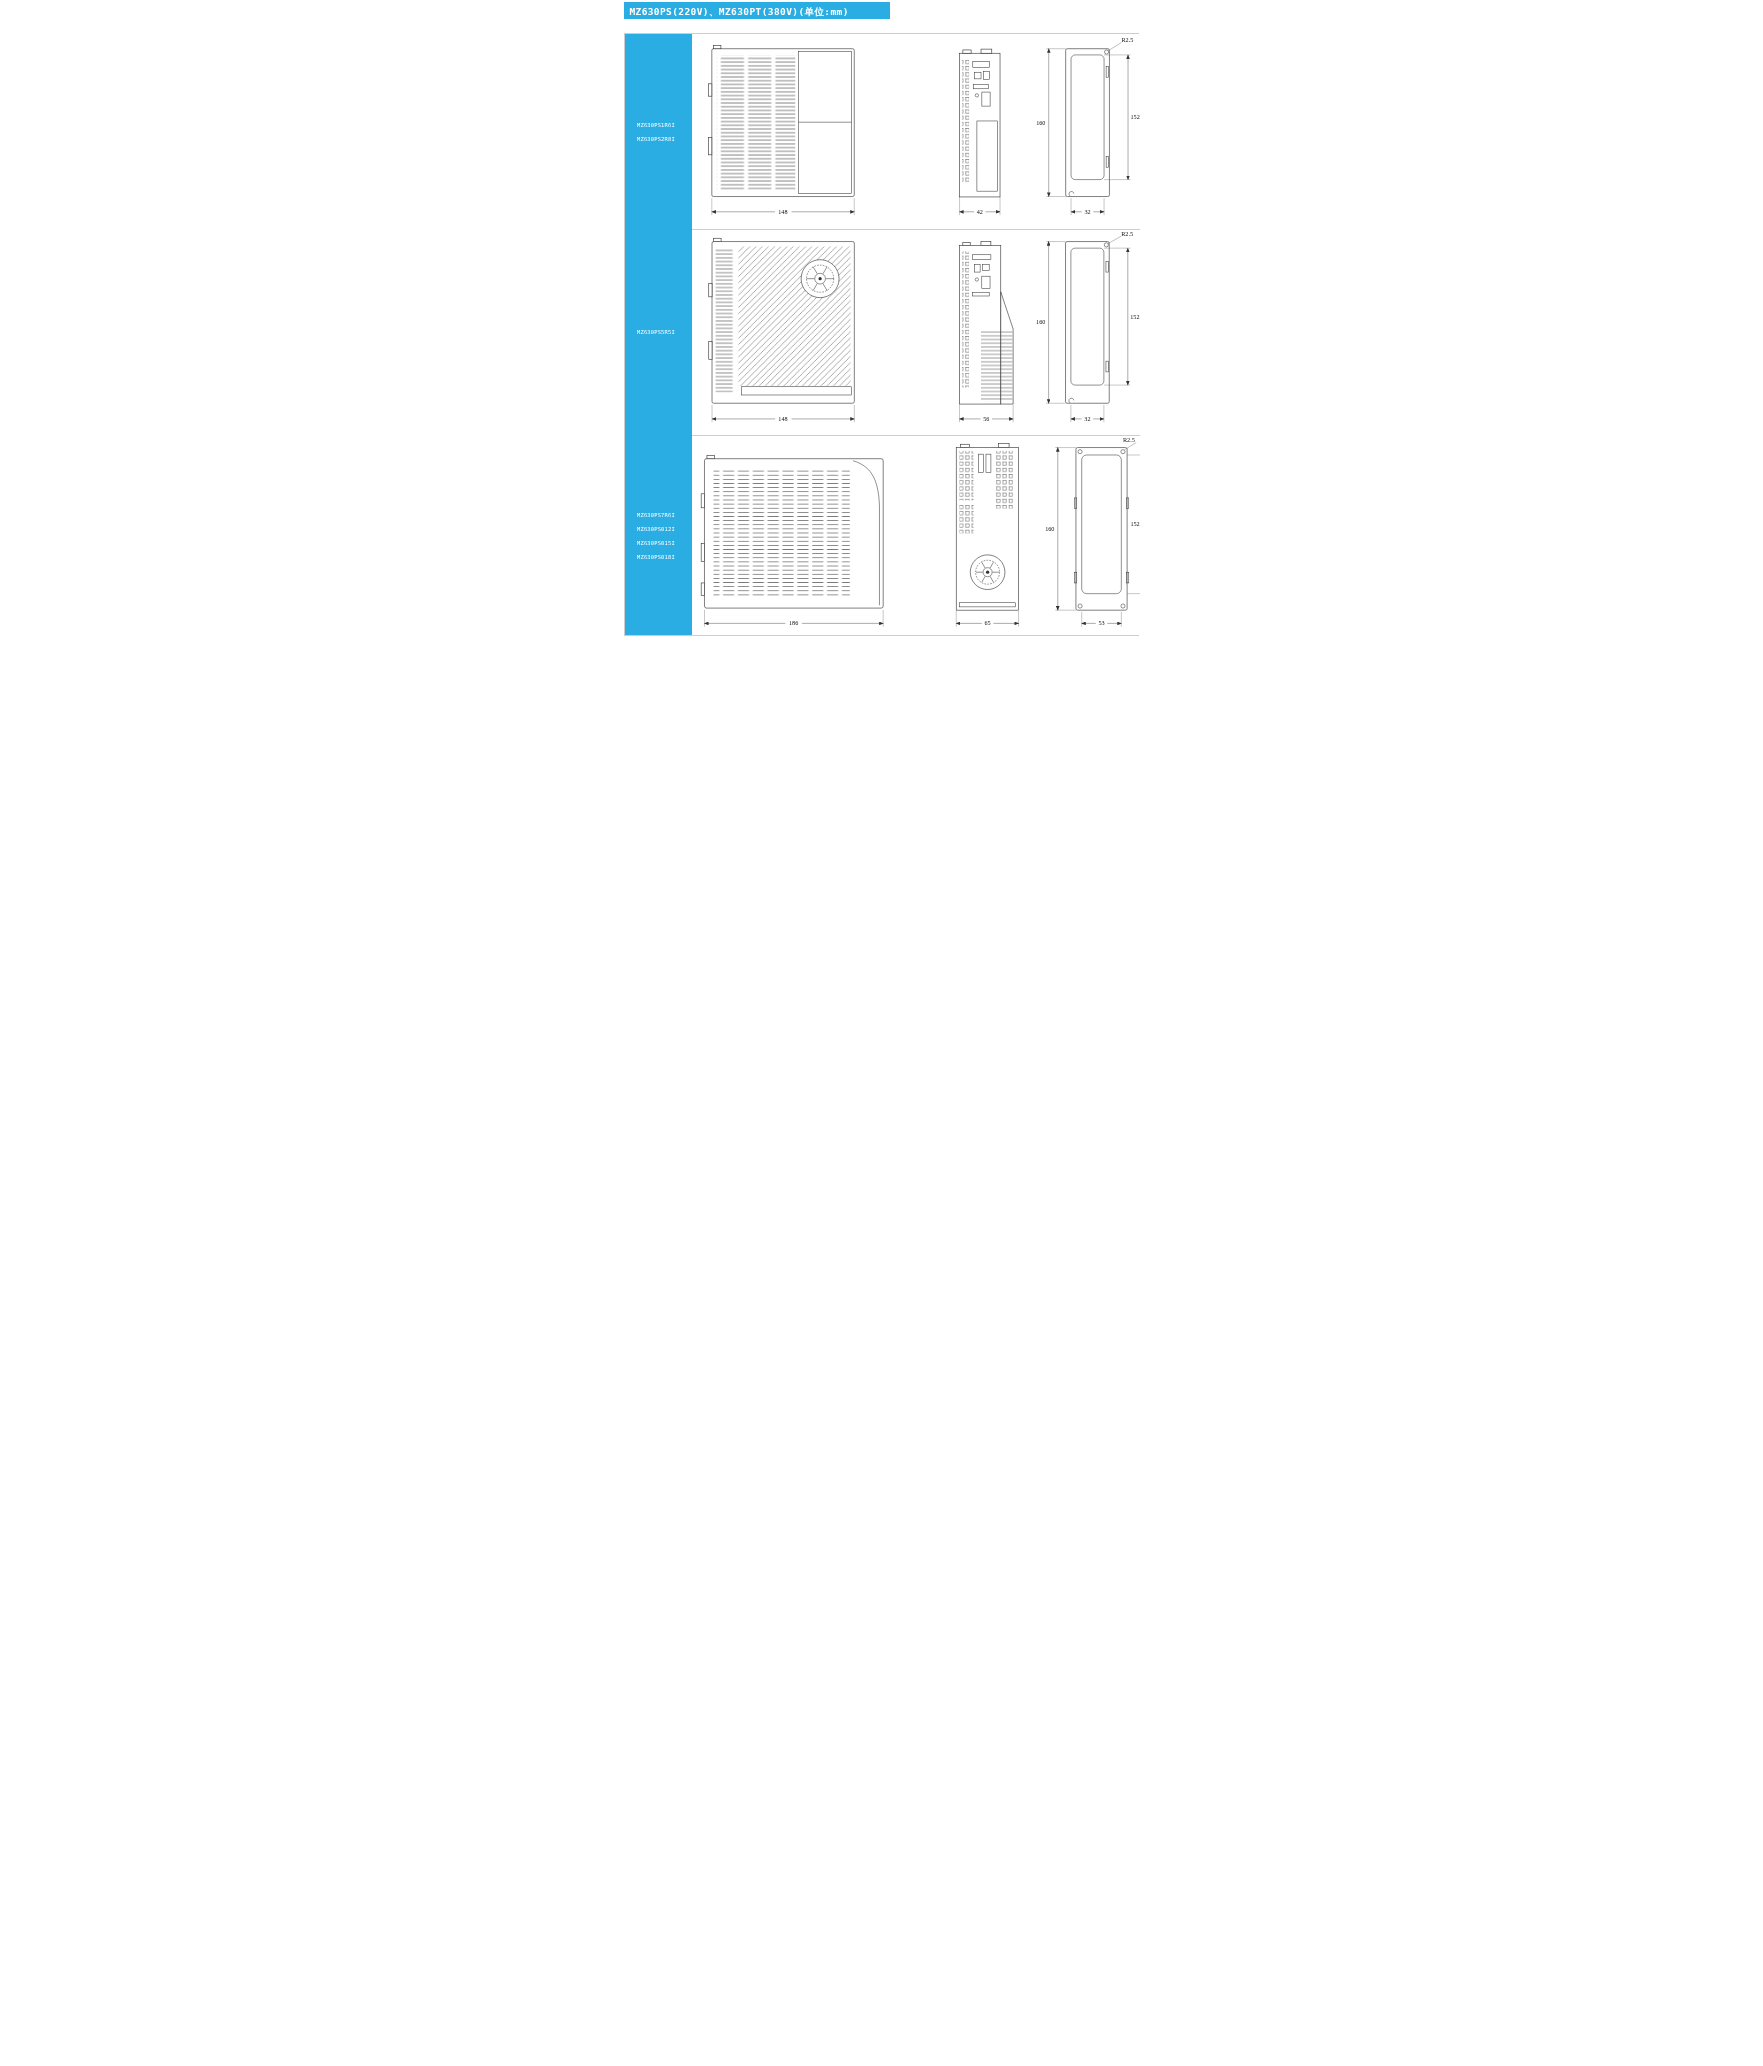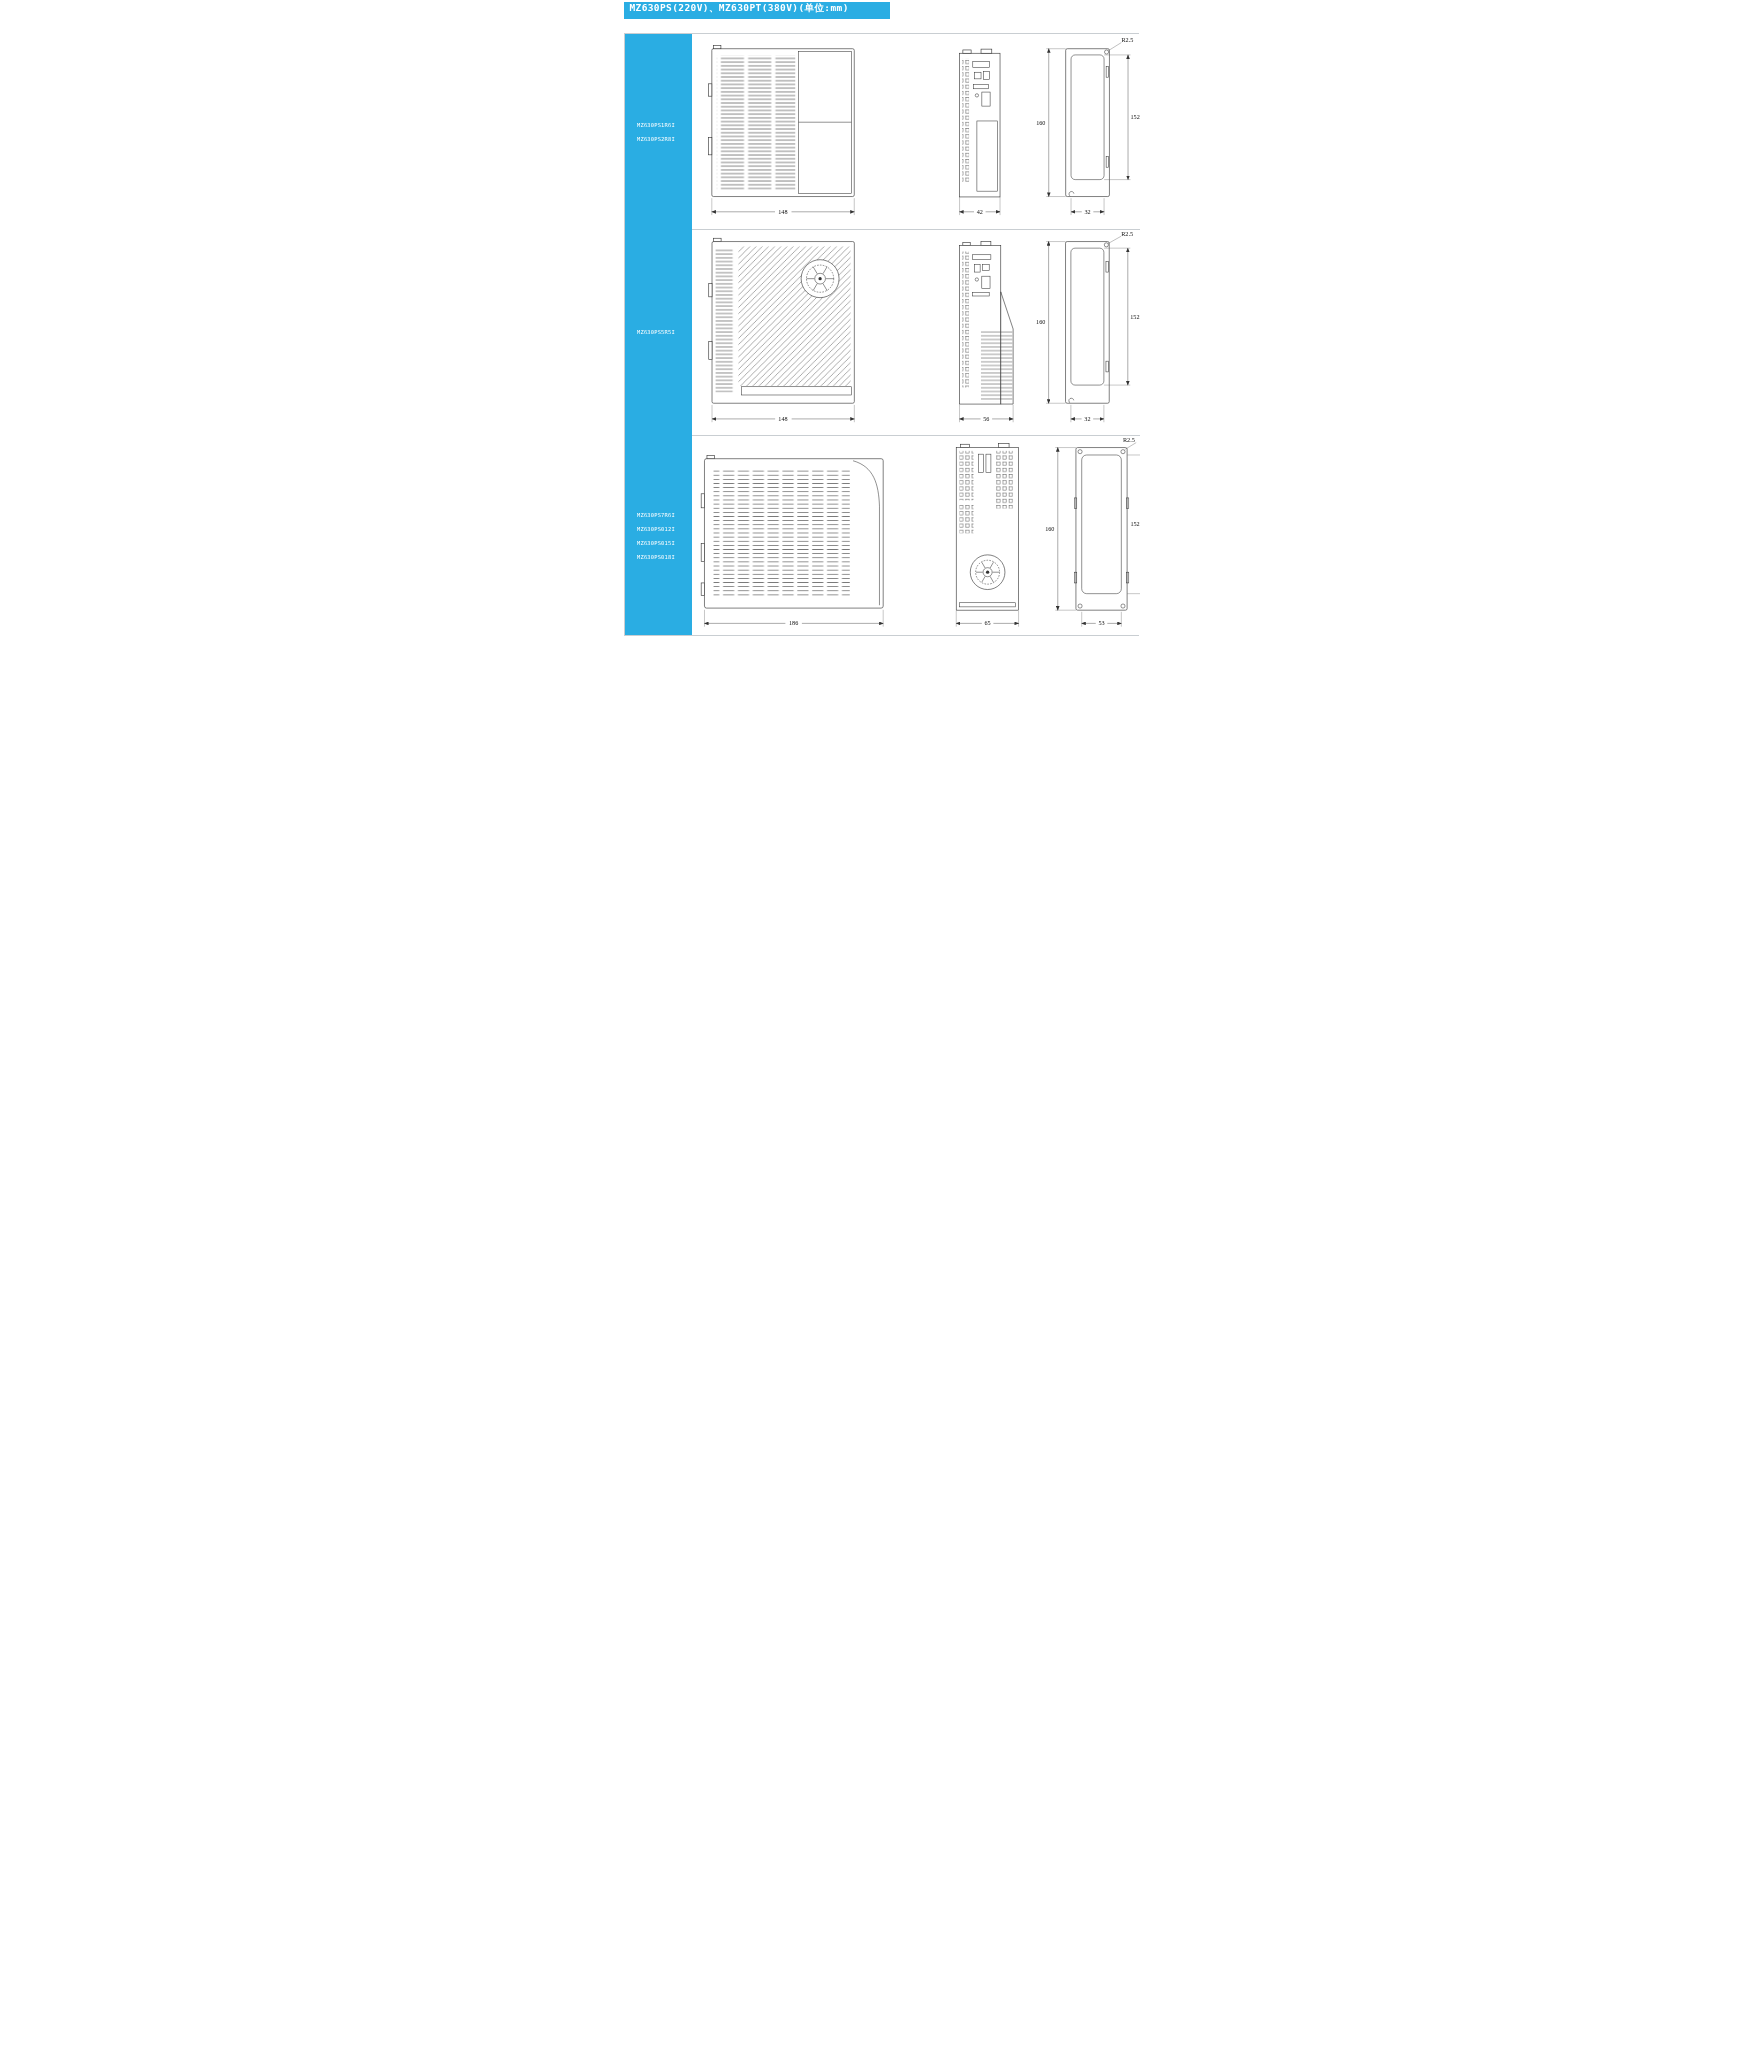--- a/index.html
+++ b/index.html
@@ -1,20 +1,20 @@
 <!DOCTYPE html>
 <html style="font-size:6.6px"><head>
 <meta charset="utf-8">
 <style>
   *{margin:0;padding:0;box-sizing:border-box}
   html,body{background:#fff}
   body{font-family:"DejaVu Sans","Liberation Sans",sans-serif}
   .page{position:relative;width:529px;height:642px;margin:0 auto;background:#fff;overflow:hidden}
   .header-bar{position:absolute;left:6.6px;top:1.7px;width:266px;height:17.4px;background:#2aade3;color:#fff;
-    display:flex;align-items:flex-start;padding-left:5.8px;font-weight:bold;font-size:9.5px;letter-spacing:0.4px;
+    display:flex;align-items:flex-end;padding-left:5.8px;font-weight:bold;font-size:9.5px;letter-spacing:0.4px;
     font-family:"DejaVu Sans Mono","DejaVu Sans",monospace}
   .main{position:absolute;left:6.6px;top:33px;width:515px;height:603px;border:0.4px solid #c9ced2;display:flex;background:#fff}
   .sidebar{width:67px;background:#2aade3;display:flex;flex-direction:column;flex:none}
   .side-row{display:flex;flex-direction:column;justify-content:center;padding-left:12.4px;color:#fff;
     font-family:"DejaVu Sans Mono",monospace;font-size:5.4px;line-height:14px;letter-spacing:0.2px;flex:none}
   .content{flex:1;display:flex;flex-direction:column;background:#fff}
   .row{position:relative;flex:none}
   .row.sep{border-top:0.4px solid #c9ced2}
   .row svg{display:block}
   svg .fw{fill:#fff;stroke:#333;stroke-width:1.5}

